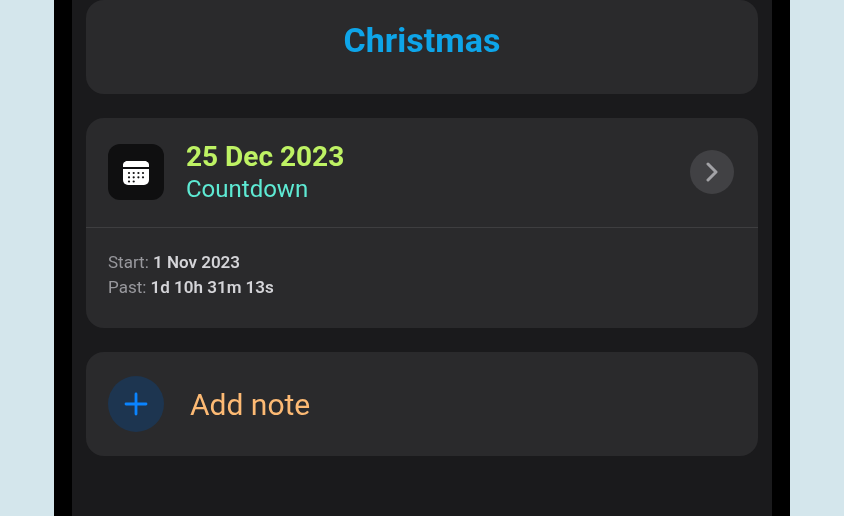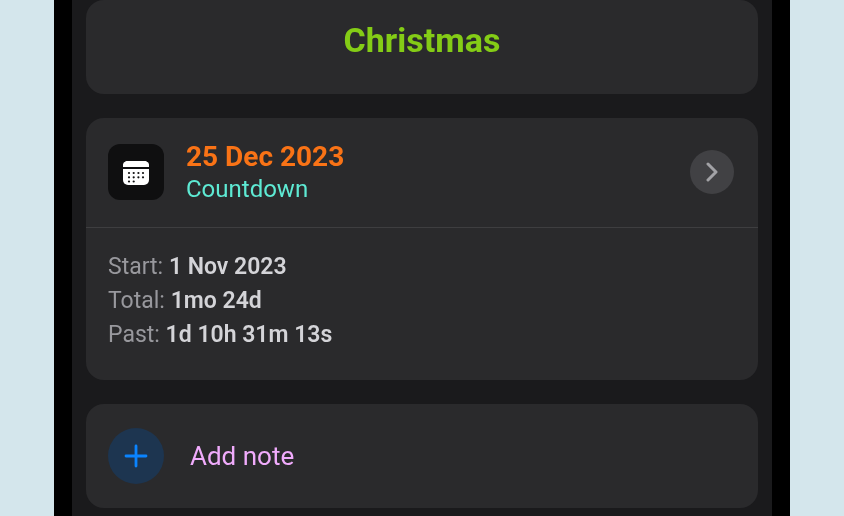--- a/index.html
+++ b/index.html
@@ -35,21 +35,21 @@
     .card {
       background: #2a2a2c;
       border-radius: 18px;
       margin-bottom: 24px;
     }
     .title-card {
       padding: 20px 0 34px 0;
       text-align: center;
     }
     .title {
-      color: #84cc16;
+      color: #0ea5e9;
       font-size: 34px;
       font-weight: 700;
     }
     .countdown-card {
       padding: 0;
     }
     .countdown-header {
       display: flex;
       align-items: center;
       padding: 22px 24px 22px 22px;
@@ -66,21 +66,21 @@
     }
     .calendar-icon-box svg {
       width: 32px;
       height: 32px;
     }
     .countdown-text {
       flex: 1;
       margin-left: 22px;
     }
     .date-text {
-      color: #f97316;
+      color: #bef264;
       font-size: 28px;
       font-weight: 700;
       line-height: 1.2;
     }
     .countdown-label {
       color: #5eead4;
       font-size: 24px;
       font-weight: 400;
       line-height: 1.3;
     }
@@ -101,21 +101,21 @@
     .divider {
       height: 1px;
       background: #3e3e40;
       margin-left: 0;
     }
     .stats {
       padding: 22px 22px 28px 22px;
     }
     .stat-row {
       color: #98989d;
-      font-size: 23px;
+      font-size: 17px;
       line-height: 1.48;
       font-weight: 400;
     }
     .stat-row b {
       color: #d4d4d8;
       font-weight: 600;
     }
     .note-card {
       padding: 24px 22px;
       display: flex;
@@ -129,22 +129,22 @@
       display: flex;
       align-items: center;
       justify-content: center;
       flex-shrink: 0;
     }
     .plus-btn svg {
       width: 28px;
       height: 28px;
     }
     .add-note-label {
-      color: #f0abfc;
-      font-size: 26px;
+      color: #fdba74;
+      font-size: 30px;
       font-weight: 400;
       margin-left: 26px;
     }
   </style>
 </head>
 <body>
 
 <div class="phone-frame">
   <div class="phone-screen">
 
@@ -181,24 +181,20 @@
           </svg>
         </div>
       </div>
       <div class="divider"></div>
       <div class="stats">
         <div class="stat-row">
           <span>Start:</span>
           <b>1 Nov 2023</b>
         </div>
         <div class="stat-row">
-          <span>Total:</span>
-          <b>1mo 24d</b>
-        </div>
-        <div class="stat-row">
           <span>Past:</span>
           <b>1d 10h 31m 13s</b>
         </div>
       </div>
     </div>
 
     <div class="card note-card">
       <div class="plus-btn">
         <svg viewBox="0 0 28 28" fill="none">
           <path d="M14 4 V24 M4 14 H24" stroke="#0a84ff" stroke-width="2.8" stroke-linecap="round"></path>

